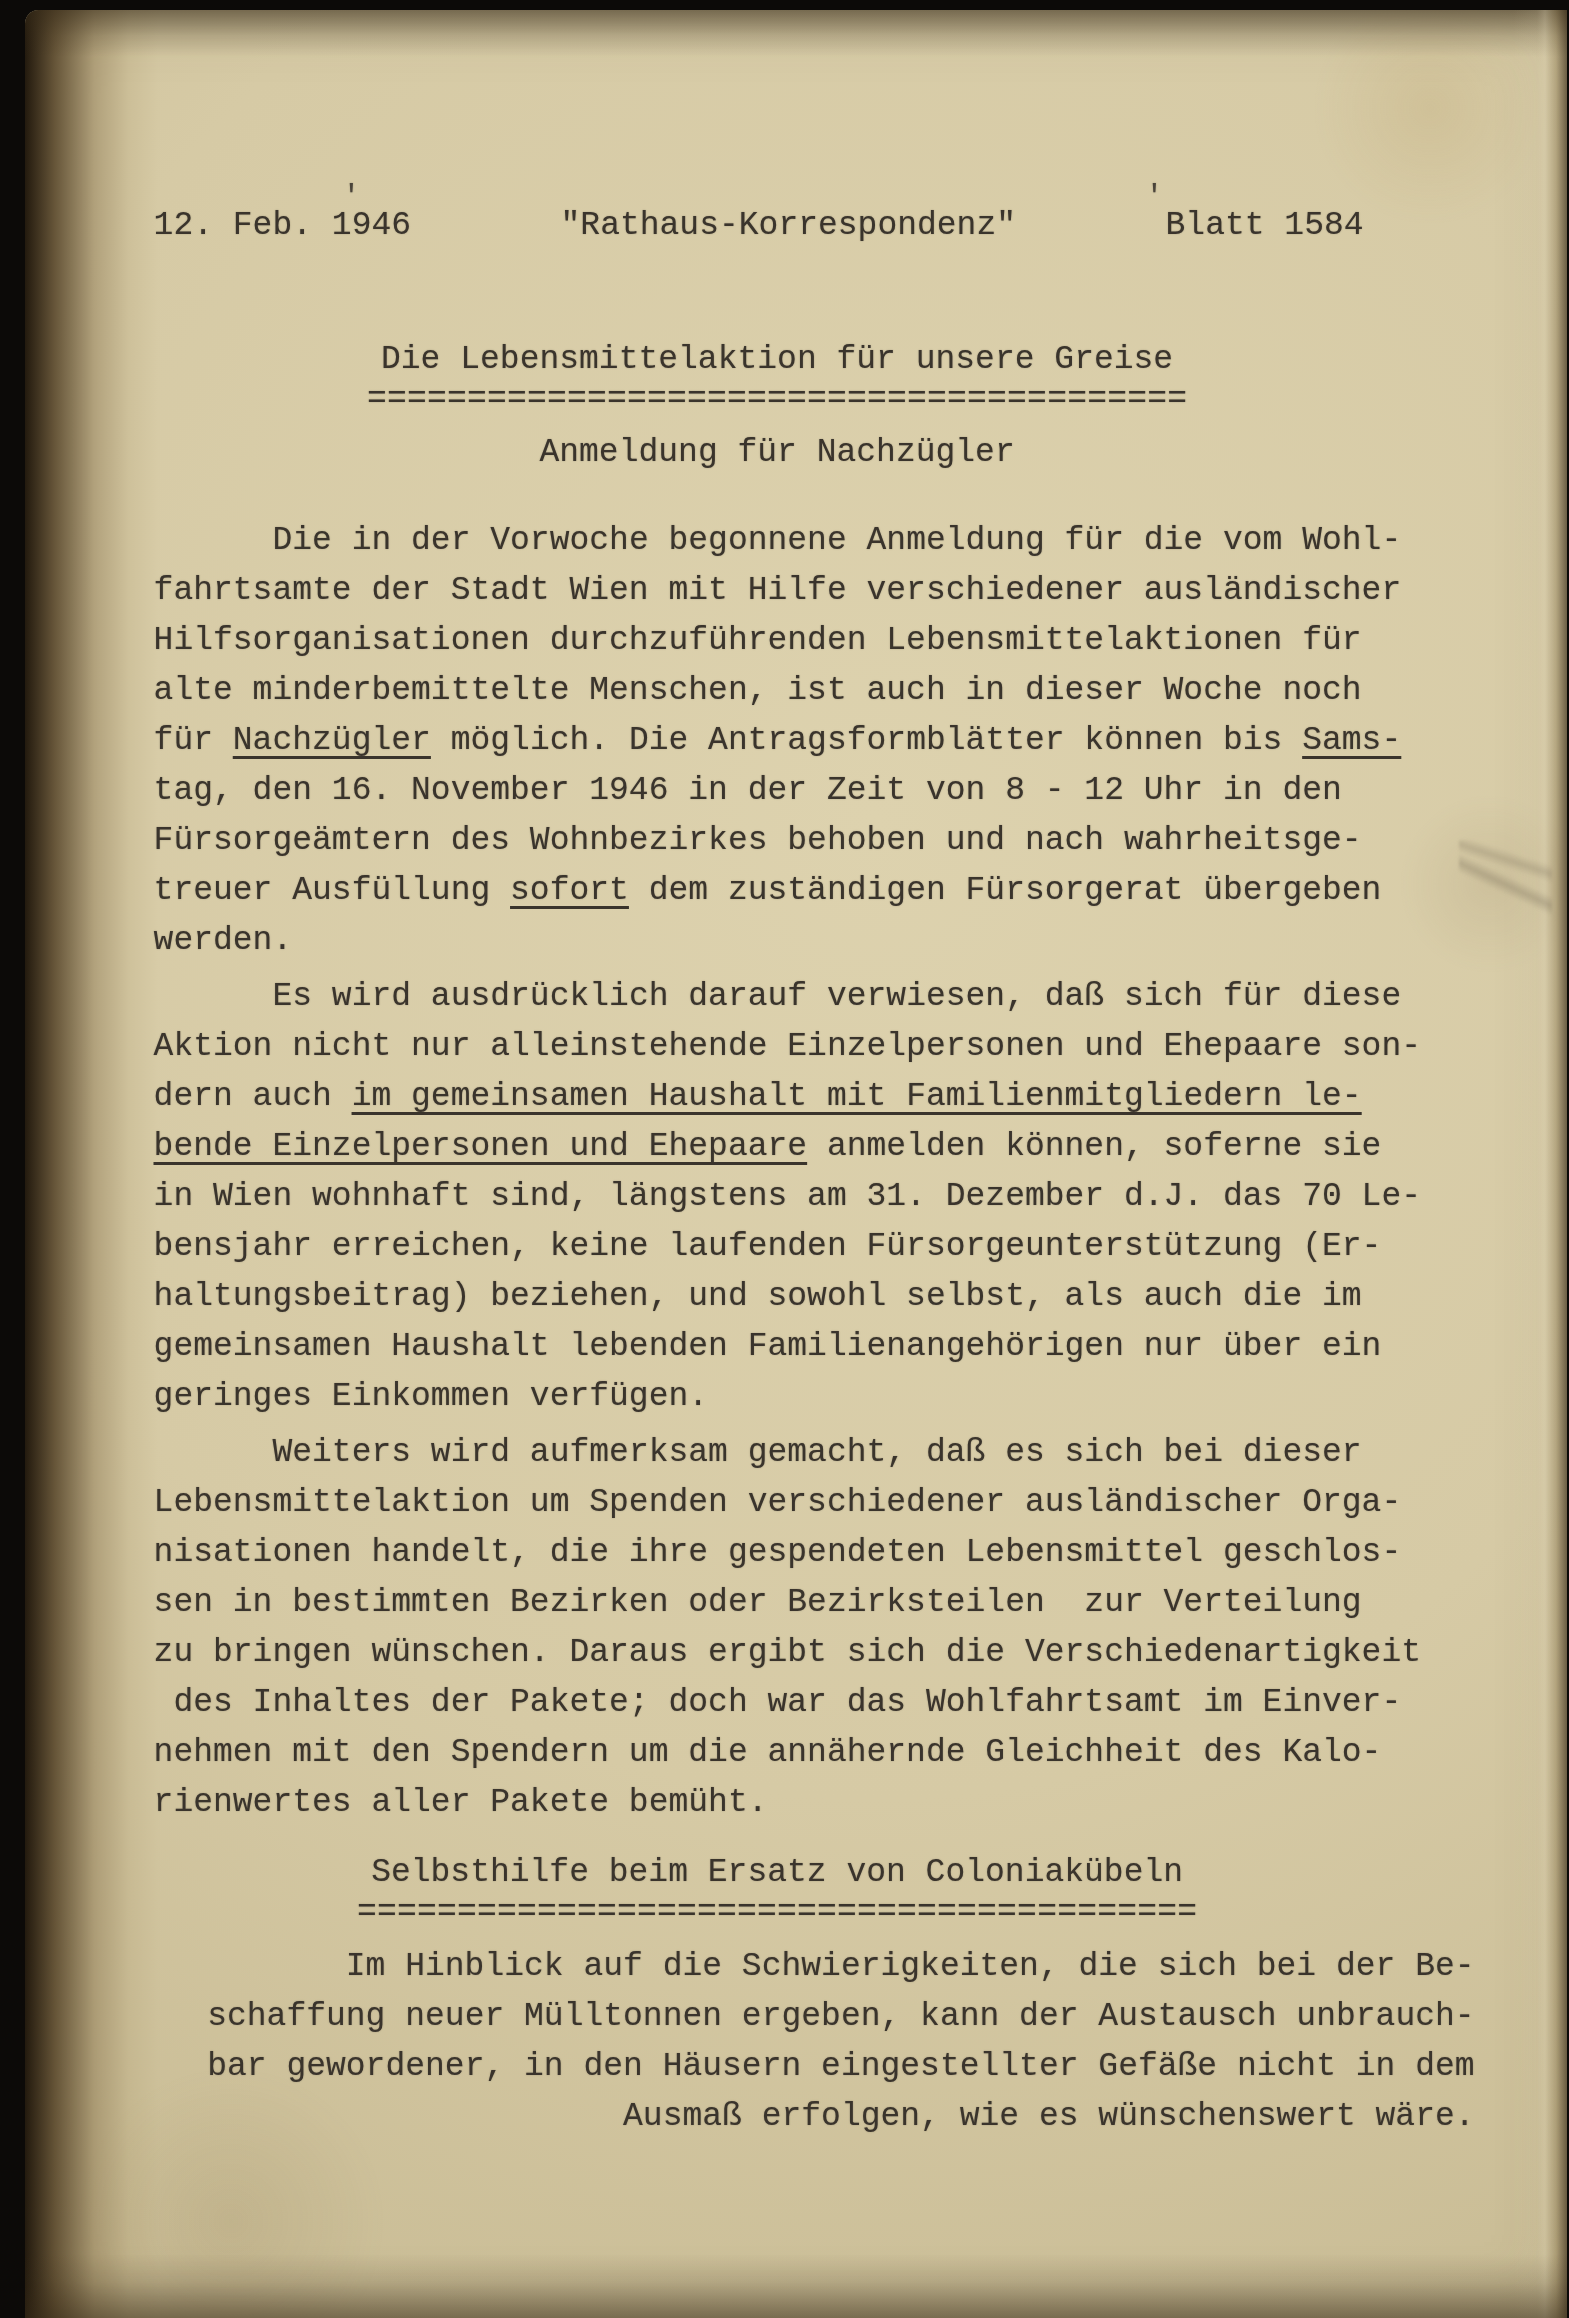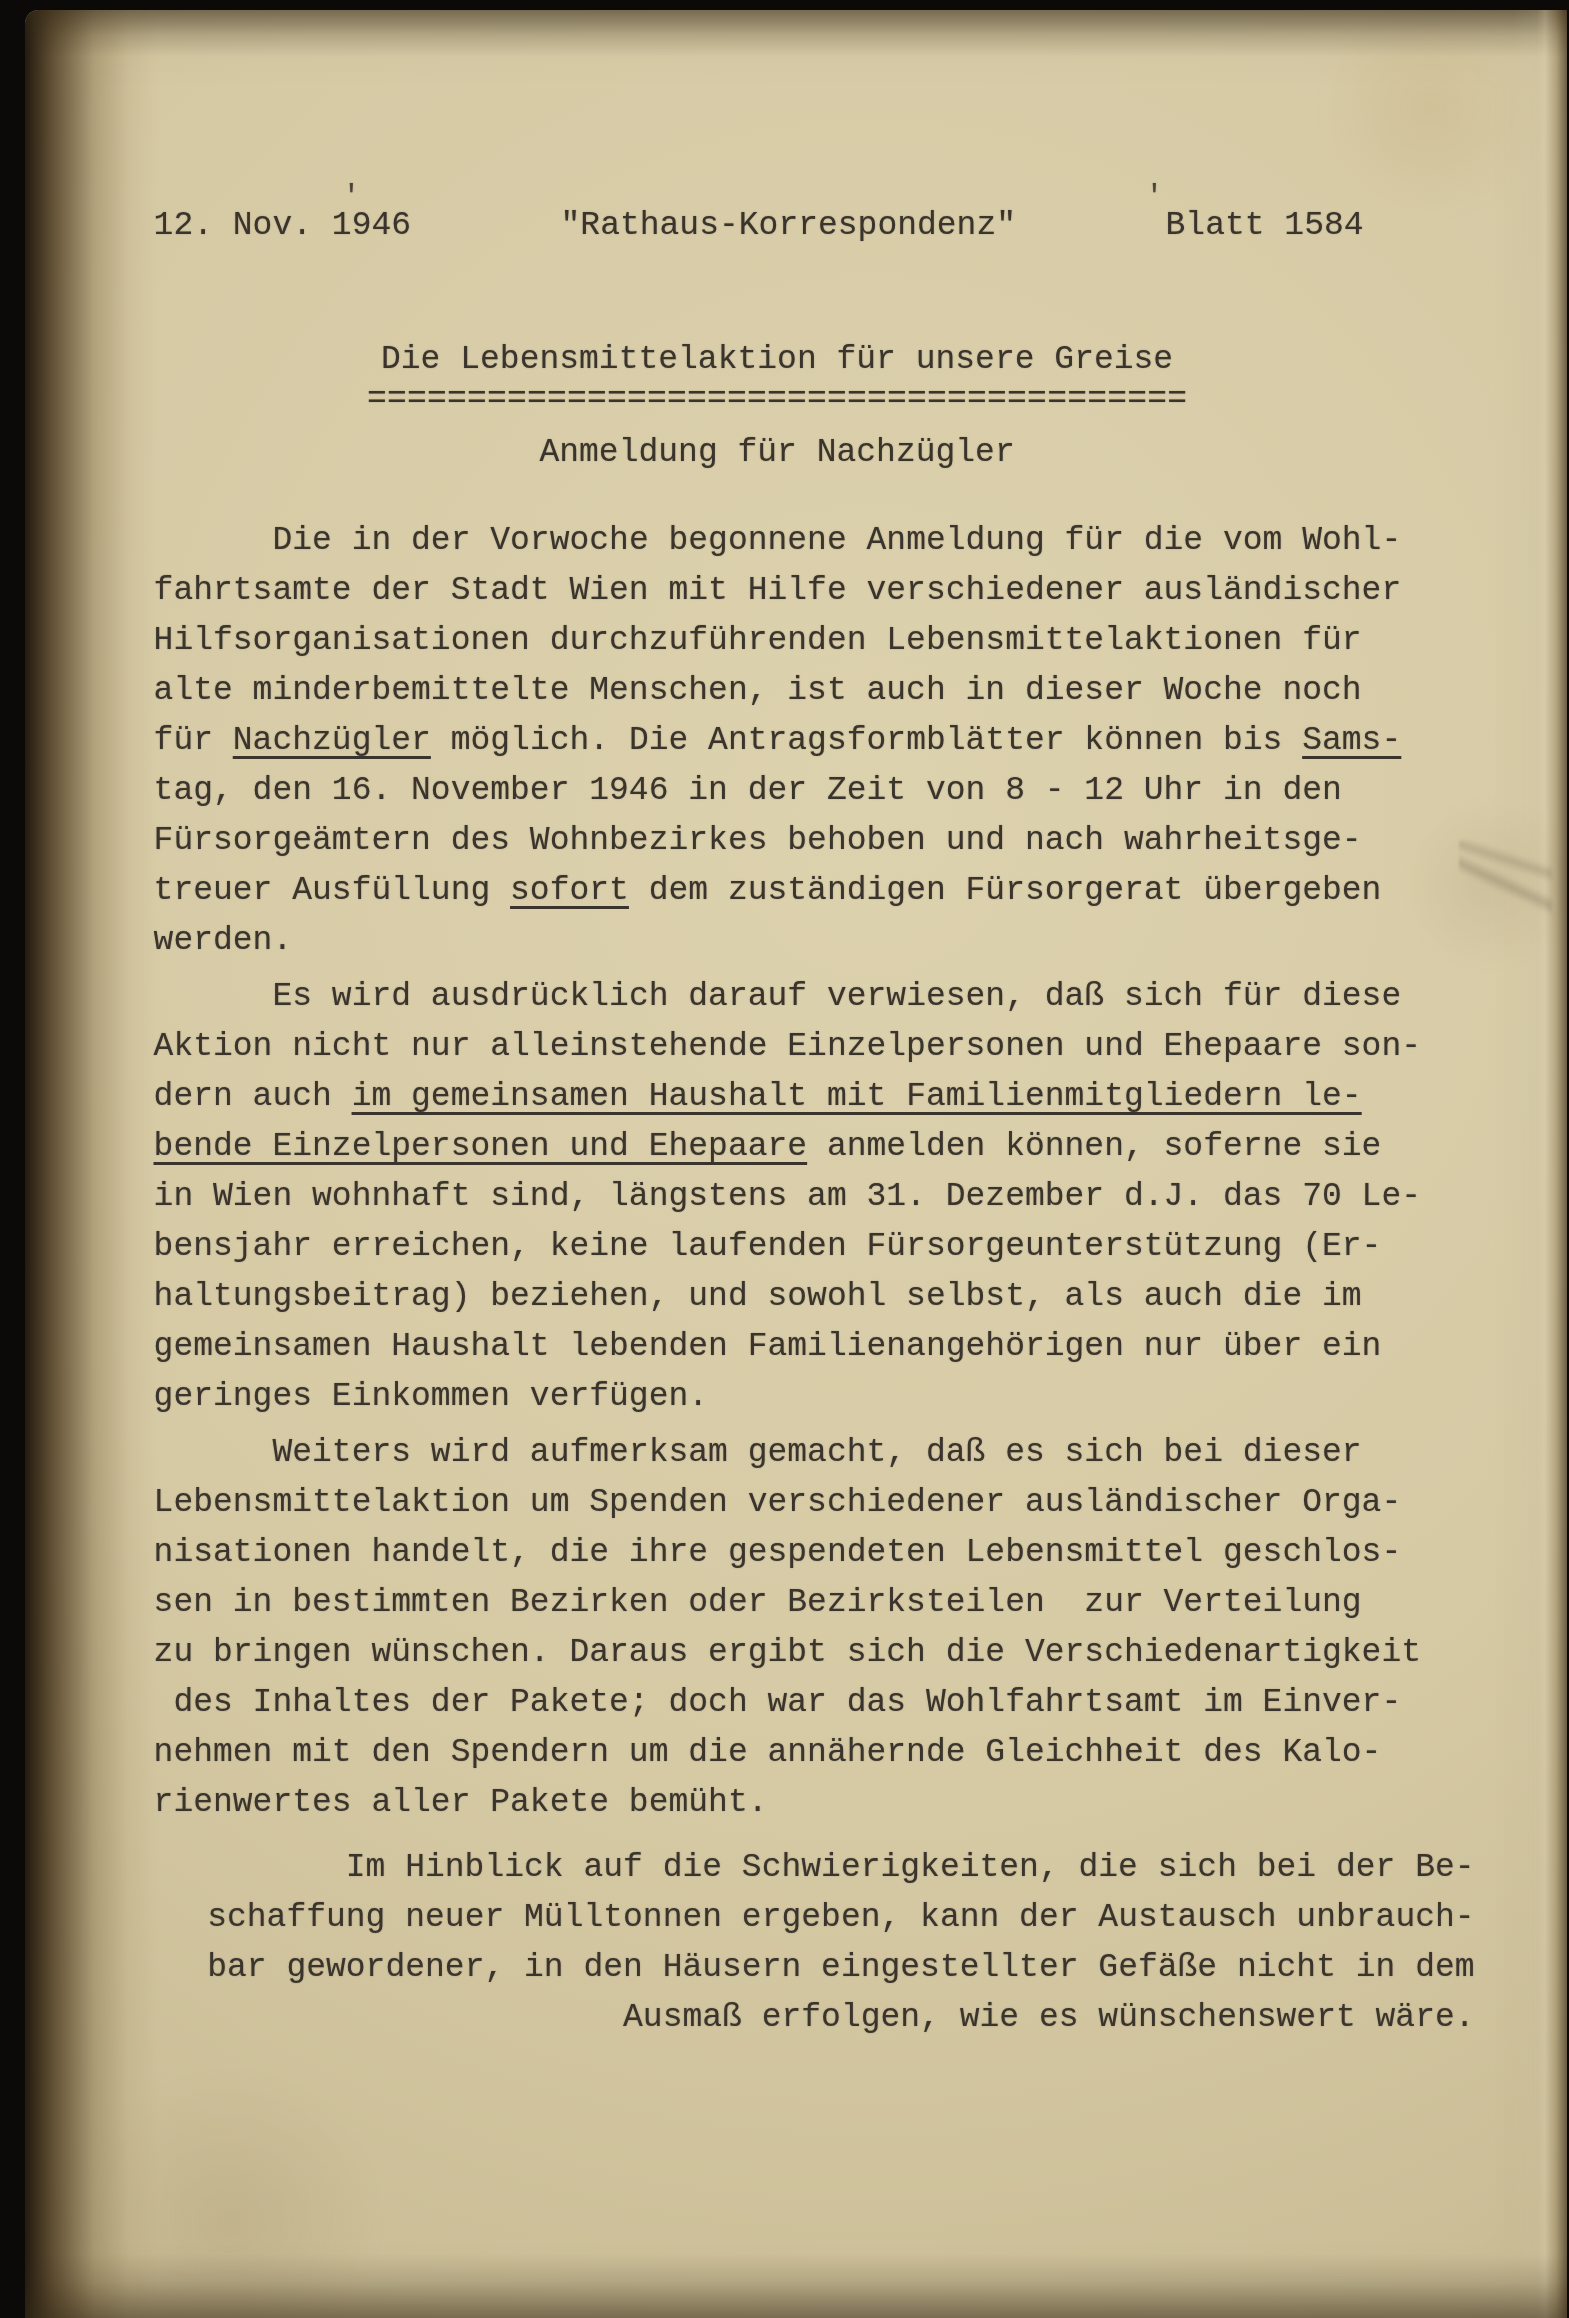--- a/index.html
+++ b/index.html
@@ -127,21 +127,21 @@
     <div class="edge edge-top"></div>
     <div class="edge edge-right"></div>
     <div class="edge edge-bottom"></div>
     <div class="smudge"></div>
 
     <div class="text-column">
 
       <div class="doc-header">
         <span class="stray-mark m1">'</span>
         <span class="stray-mark m2">'</span>
-        <span>12. Nov. 1946</span>
+        <span>12. Feb. 1946</span>
         <span>"Rathaus-Korrespondenz"</span>
         <span>Blatt 1584</span>
       </div>
 
       <section class="article article1">
         <div class="article-title-block">
           <span class="headline">Die Lebensmittelaktion für unsere Greise</span>
           <span class="title-rule">=========================================</span>
         </div>
         <div class="subtitle-block">Anmeldung für Nachzügler</div>
@@ -169,20 +169,24 @@
 nisationen handelt, die ihre gespendeten Lebensmittel geschlos-
 sen in bestimmten Bezirken oder Bezirksteilen  zur Verteilung
 zu bringen wünschen. Daraus ergibt sich die Verschiedenartigkeit
  des Inhaltes der Pakete; doch war das Wohlfahrtsamt im Einver-
 nehmen mit den Spendern um die annähernde Gleichheit des Kalo-
 rienwertes aller Pakete bemüht.</p>
         </div>
       </section>
 
       <section class="article article2">
+        <div class="article-title-block">
+          <span class="headline">Selbsthilfe beim Ersatz von Coloniakübeln</span>
+          <span class="title-rule">==========================================</span>
+        </div>
         <div class="article-body">
           <p class="para">      Im Hinblick auf die Schwierigkeiten, die sich bei der Be-
 schaffung neuer Mülltonnen ergeben, kann der Austausch unbrauch-
 bar gewordener, in den Häusern eingestellter Gefäße nicht in dem
 Ausmaß erfolgen, wie es wünschenswert wäre.</p>
         </div>
       </section>
 
     </div>
   </div>

